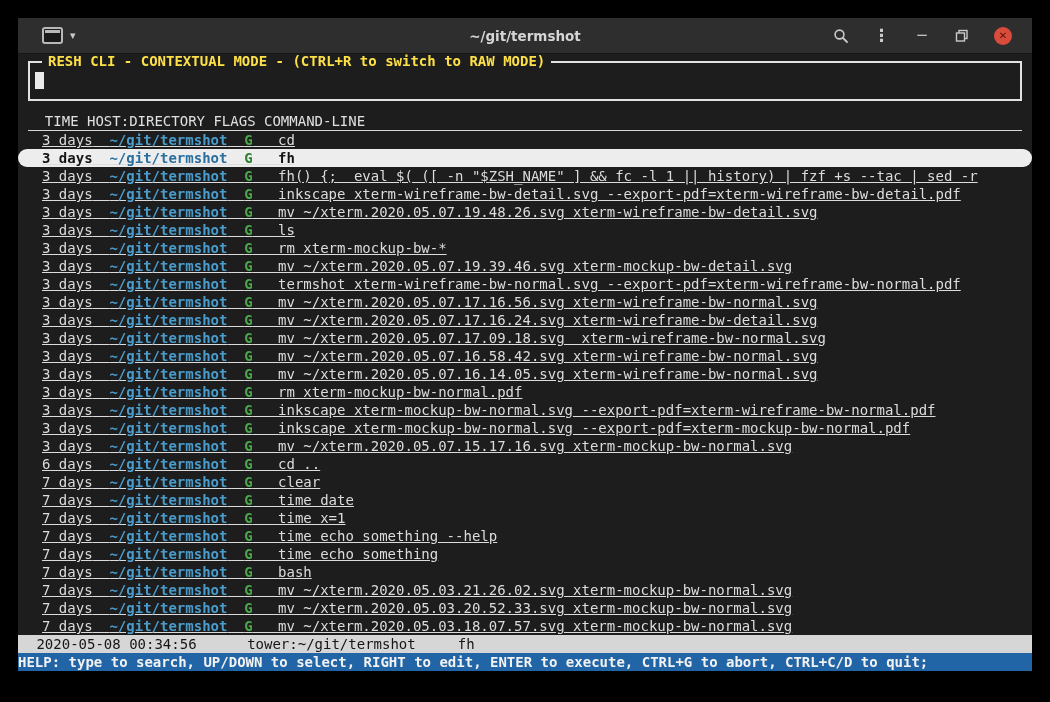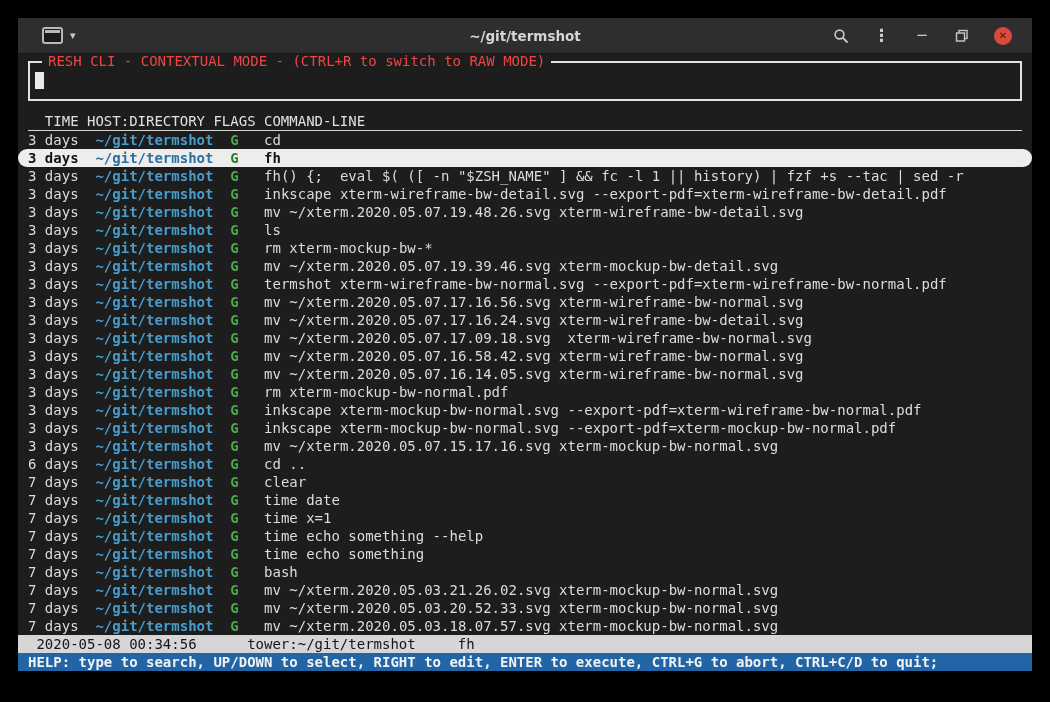--- a/index.html
+++ b/index.html
@@ -51,45 +51,45 @@
     font-size: 14px; line-height: 18px; color: var(--fg, #dcdcdc);
     overflow: hidden;
   }
   .resh-box {
     margin: 7px 10px 11px 10px; height: 40px;
     border: 2px solid var(--box-border, #e2e2e2); position: relative;
   }
   .resh-title {
     position: absolute; top: -11px; left: 12px;
     background: var(--terminal-bg, #1d1d1d); padding: 0 6px;
-    color: #ef4444; white-space: pre; line-height: 18px;
+    color: #fde047; white-space: pre; line-height: 18px; font-weight: bold;
   }
   .cursor { position: absolute; left: 5px; top: 9px; width: 9px; height: 17px; background: #eaeaea; }
   .table-header {
     margin: 0 10px; height: 19px; line-height: 18px;
     border-bottom: 1px solid #d6d6d6; white-space: pre; color: #e0e0e0;
   }
-  .row { height: 18px; line-height: 18px; white-space: pre; padding-left: 10px; }
+  .row { height: 18px; line-height: 18px; white-space: pre; padding-left: 24px; text-decoration: underline; }
   .cell-time, .cell-cmd, .cell-gap { color: var(--fg, #dcdcdc); }
   .cell-host { color: var(--host-blue, #4a9ccc); font-weight: bold; }
   .cell-flags { color: var(--flag-green, #4aa84a); font-weight: bold; }
   .row.selected { background: var(--selected-bg, #ededed); font-weight: bold; border-radius: 9px; }
   .row.selected .cell-time, .row.selected .cell-cmd, .row.selected .cell-gap { color: var(--selected-fg, #141414); }
   .row.selected .cell-host { color: var(--selected-host, #2a6f9e); }
   .row.selected .cell-flags { color: var(--selected-flag, #2e7d32); }
   .statusbar {
     height: 18px; line-height: 18px; background: var(--status-bg, #d6d6d6);
     color: var(--status-fg, #151515); font-weight: normal; white-space: pre;
     padding-left: calc(10px + 1ch);
   }
   .status-loc { margin-left: 6ch; }
   .status-cmd { margin-left: 5ch; }
   .helpbar {
     height: 18px; line-height: 18px; background: var(--help-bg, #2265a7);
-    color: var(--help-fg, #f2f2f2); white-space: pre; padding-left: 10px;
+    color: var(--help-fg, #f2f2f2); white-space: pre; 
     font-weight: bold;
   }
 </style>
 </head>
 <body>
 
 <div class="screen">
   <div class="window">
 
     <div class="titlebar">

